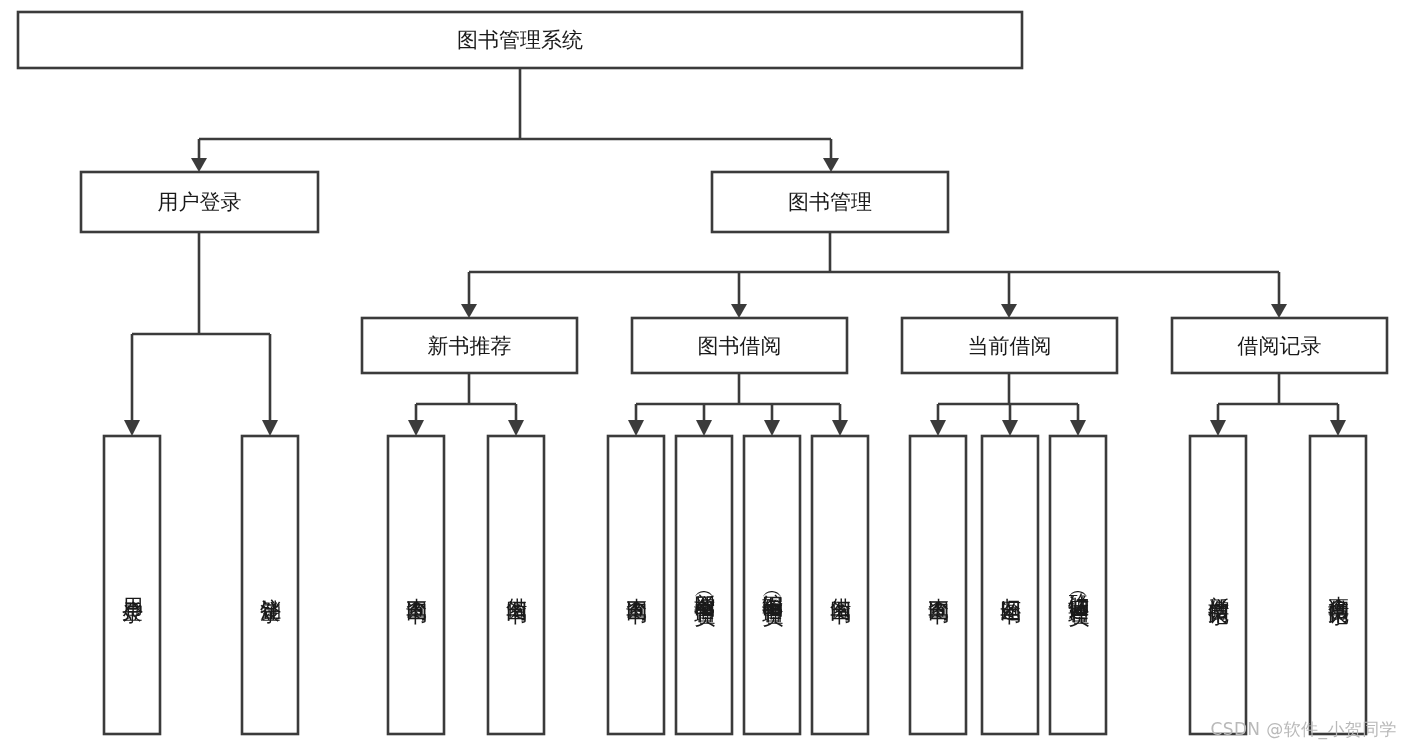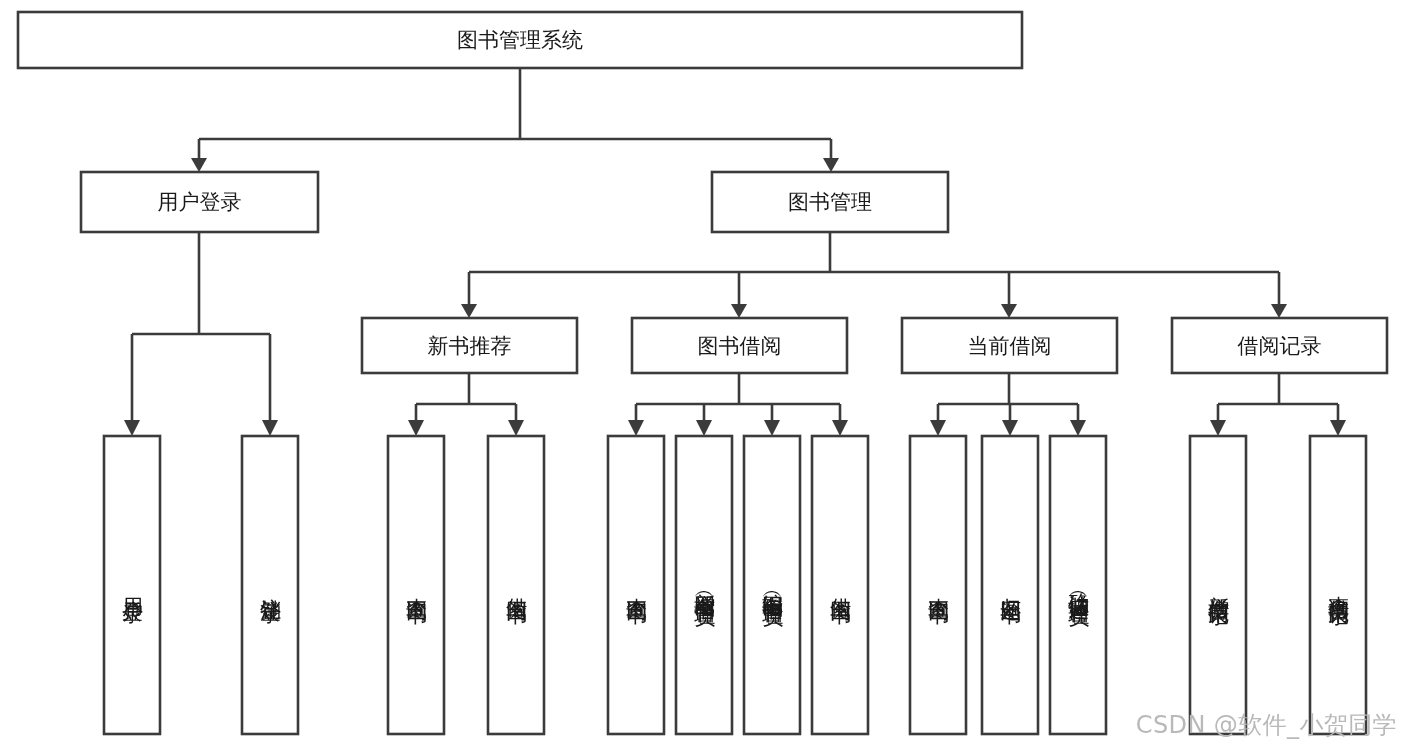--- a/index.html
+++ b/index.html
@@ -62,21 +62,21 @@
     color: #1a1a1a;
     letter-spacing: 2px;
     white-space: nowrap;
     text-align: center;
   }
   #watermark {
     position: absolute;
     right: 8px;
     bottom: 6px;
     font-family: "DejaVu Sans", "Liberation Sans", sans-serif;
-    font-size: 24px;
+    font-size: 17px;
     color: #b9b9b9;
     letter-spacing: 0.4px;
     white-space: nowrap;
   }
 </style>
 </head>
 <body>
 
 <div id="stage">
 

